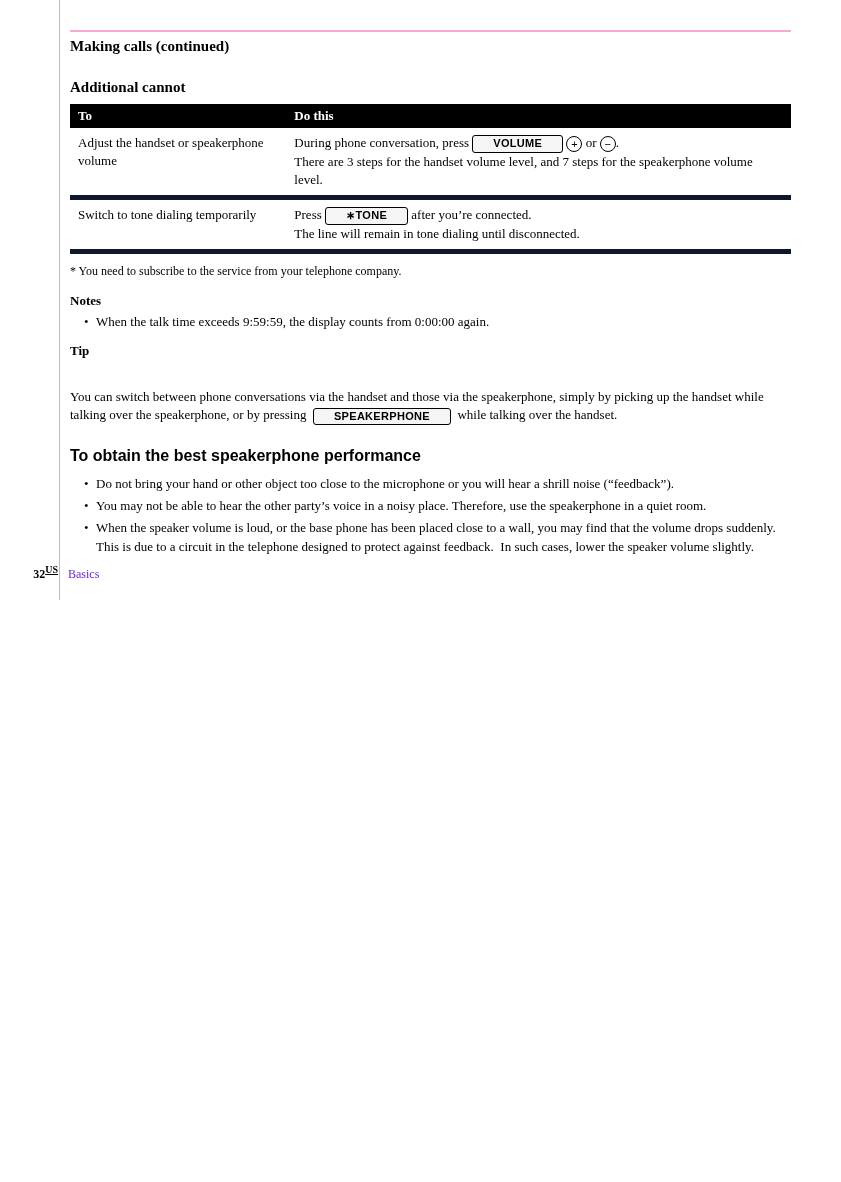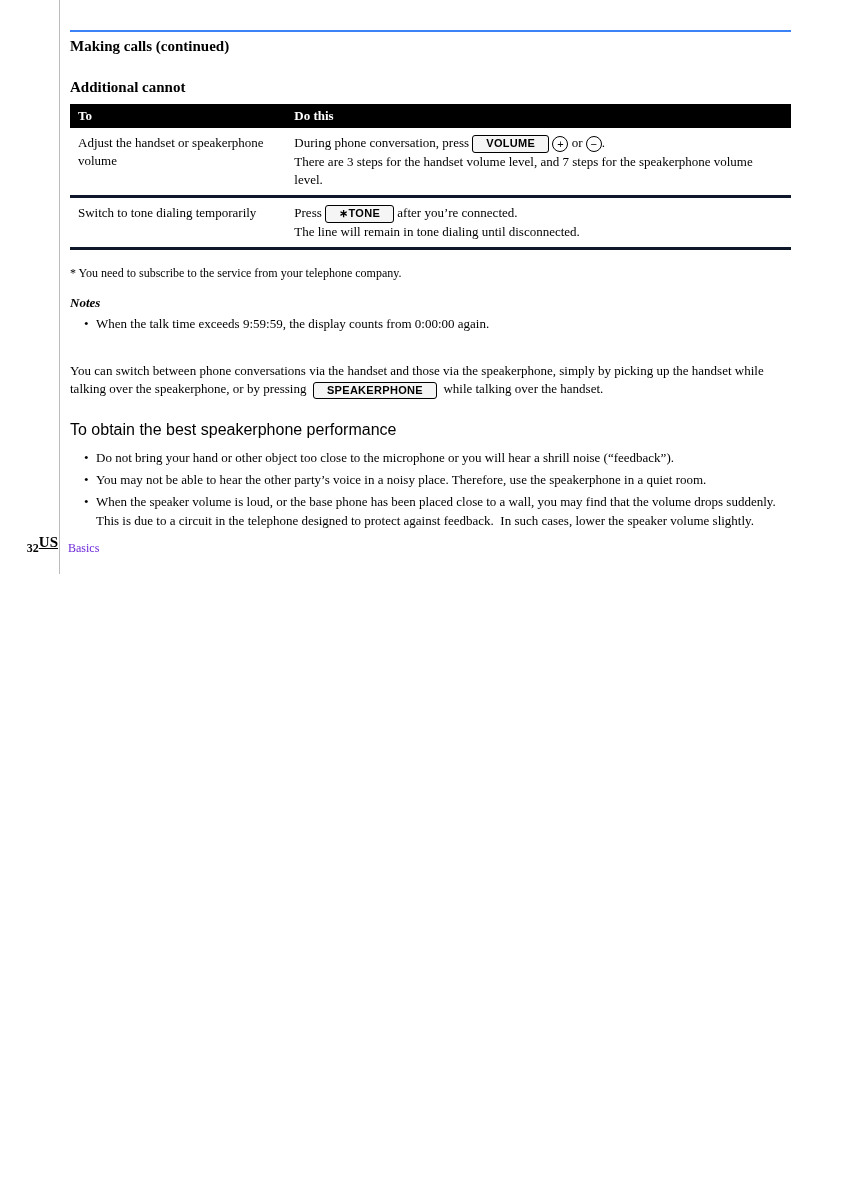--- a/index.html
+++ b/index.html
@@ -13,58 +13,58 @@
       position: relative;
     }
     .page {
       padding: 30px 50px 40px 70px;
       position: relative;
     }
     .page-header {
       font-size: 15px;
       font-weight: bold;
       margin-bottom: 24px;
-      border-top: 2px solid #3b82f6;
+      border-top: 2px solid #f9a8d4;
       padding-top: 6px;
     }
     .section-title {
       font-size: 15px;
       font-weight: bold;
       margin-bottom: 8px;
     }
     table {
       width: 100%;
       border-collapse: collapse;
-      margin-bottom: 16px;
+      margin-bottom: 10px;
     }
     table thead tr th {
       background: #000;
       color: #fff;
       font-weight: bold;
       font-size: 13px;
       padding: 4px 8px;
       text-align: left;
     }
     table tbody tr td {
       padding: 6px 8px;
       vertical-align: top;
-      border-bottom: 3px solid #0f172a;
+      border-bottom: 5px solid #0f172a;
       font-size: 13px;
       line-height: 1.4;
     }
     table tbody tr:first-child td {
       border-top: none;
     }
     .col-left { width: 30%; }
     .col-right { width: 70%; }
     .key-btn {
       display: inline-block;
       border: 1px solid #000;
       border-radius: 3px;
-      padding: 0px 13px;
+      padding: 0px 20px;
       font-size: 11px;
       font-family: Arial, sans-serif;
       font-weight: bold;
       background: #f5f5f5;
       white-space: nowrap;
       vertical-align: middle;
       letter-spacing: 0.3px;
     }
     .key-circle {
       display: inline-block;
@@ -83,21 +83,20 @@
       margin-top: 6px;
       margin-bottom: 14px;
     }
     .notes-section {
       margin-bottom: 12px;
     }
     .notes-title {
       font-weight: bold;
       font-size: 13px;
       margin-bottom: 4px;
-      font-style: italic;
     }
     .bullet-list {
       list-style: none;
       padding-left: 14px;
     }
     .bullet-list li {
       position: relative;
       padding-left: 12px;
       margin-bottom: 4px;
       font-size: 13px;
@@ -116,21 +115,21 @@
       font-size: 13px;
       margin-bottom: 2px;
     }
     .tip-text {
       font-size: 13px;
       line-height: 1.4;
       margin-top: 29px;
     }
     .subsection-title {
       font-size: 16px;
-      font-weight: normal;
+      font-weight: bold;
       margin-top: 22px;
       margin-bottom: 10px;
       font-family: Arial, sans-serif;
     }
   </style>
 </head>
 <body>
 
 <div class="page">
 
@@ -173,34 +172,35 @@
   <div class="footnote">* You need to subscribe to the service from your telephone company.</div>
 
   <div class="notes-section">
     <div class="notes-title">Notes</div>
     <ul class="bullet-list">
       <li>When the talk time exceeds 9:59:59, the display counts from 0:00:00 again.</li>
     </ul>
   </div>
 
   <div class="tip-section">
+    <div class="tip-title">Tip</div>
     <div class="tip-text">
       You can switch between phone conversations via the handset and those via the speakerphone, simply by picking up the handset while talking over the speakerphone, or by pressing &nbsp;<span class="key-btn">SPEAKERPHONE</span>&nbsp; while talking over the handset.
     </div>
   </div>
 
   <div class="subsection-title">To obtain the best speakerphone performance</div>
 
   <ul class="bullet-list">
     <li>Do not bring your hand or other object too close to the microphone or you will hear a shrill noise (“feedback”).</li>
     <li>You may not be able to hear the other party’s voice in a noisy place. Therefore, use the speakerphone in a quiet room.</li>
     <li>When the speaker volume is loud, or the base phone has been placed close to a wall, you may find that the volume drops suddenly.&nbsp; This is due to a circuit in the telephone designed to protect against feedback.&nbsp; In such cases, lower the speaker volume slightly.</li>
   </ul>
 
   <div style="position:absolute; top:0; left:0; bottom:0; width:60px; border-right:1px solid #bbb;"></div>
 
   <div style="position:absolute; bottom:18px; left:0; width:58px; text-align:right; font-size:12px; font-weight:bold;">
-    <span>32</span><span style="font-size:15px; vertical-align:super;text-decoration:underline;">US</span>
+    <span>32</span><span style="font-size:10px; vertical-align:super;text-decoration:underline;">US</span>
   </div>
 
   <div style="position:absolute; bottom:18px; left:68px; font-size:12px; color:#6d28d9;">Basics</div>
 
 </div>
 
 </body></html>

